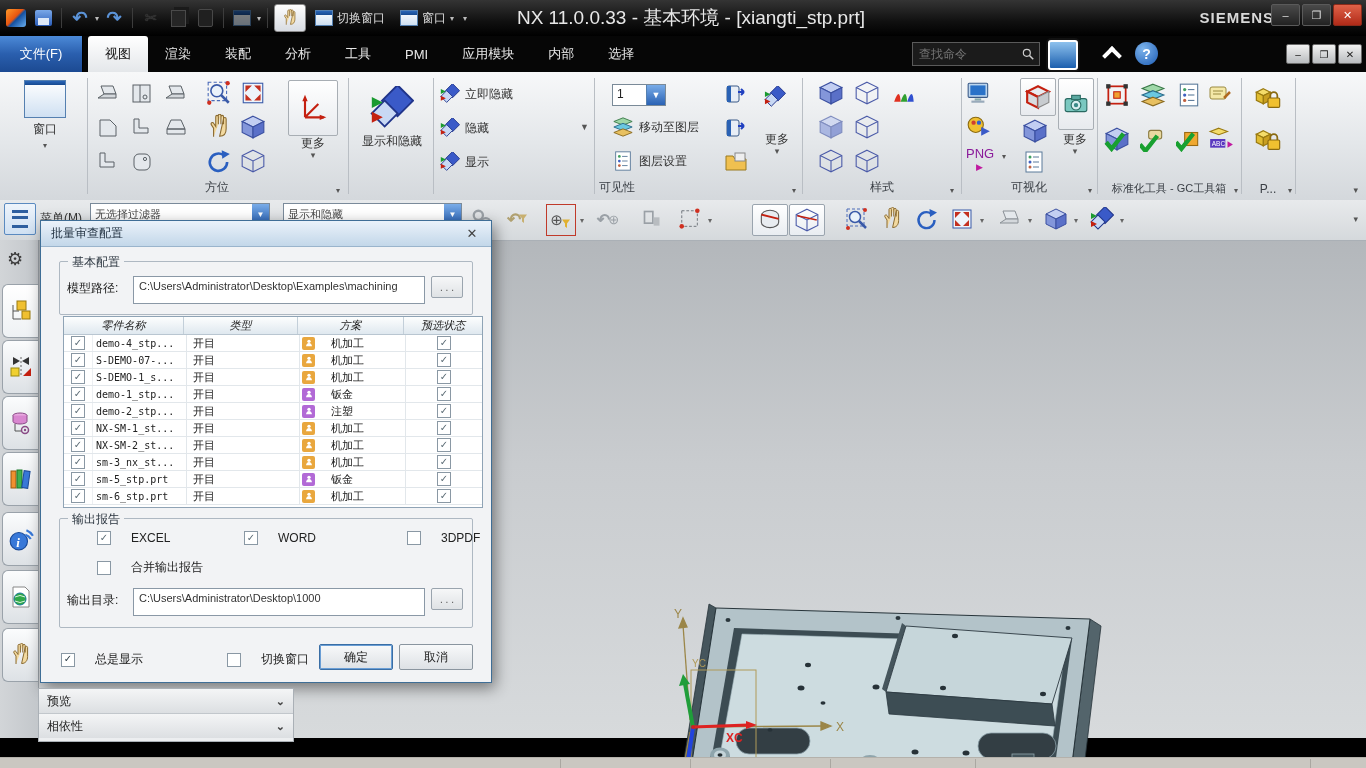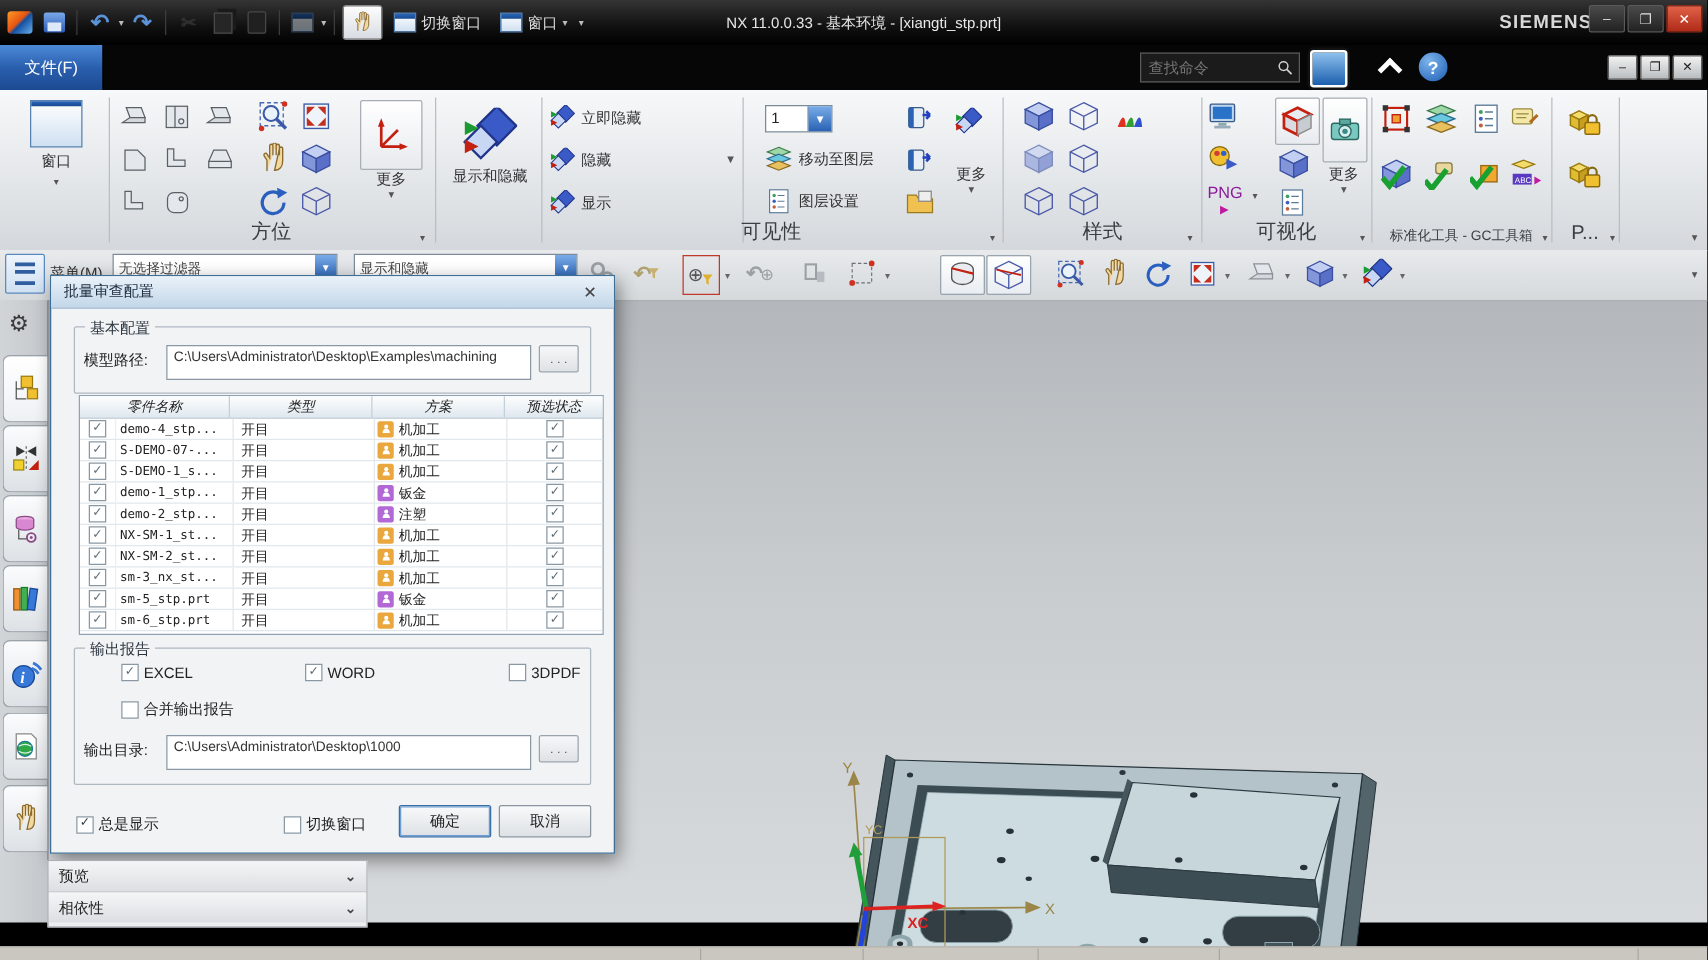--- a/index.html
+++ b/index.html
@@ -18,21 +18,21 @@
   .disk:after{content:"";position:absolute;left:3px;bottom:1px;width:11px;height:7px;background:#dde8f8;}
   .undo{color:#5b93d8;font-size:18px;font-weight:bold;line-height:1;}
   .darkglyph{color:#2e2e2e;text-shadow:0 0 1px #555;font-size:15px;}
   .sheet{width:13px;height:15px;background:#262626;border:1px solid #4a4a4a;box-shadow:3px -3px 0 #1a1a1a;}
   .clip{width:13px;height:16px;background:#202020;border:1px solid #484848;border-radius:2px;}
   .qbtn{height:26px;display:flex;align-items:center;gap:4px;padding:0 6px;border-radius:3px;color:#dcdcdc;font-size:12px;}
   .qbtn.raised{background:linear-gradient(#fdfdfd,#d8dce2);border:1px solid #8a8a8a;color:#333;}
   .winico{width:16px;height:14px;background:linear-gradient(#fff,#cfe0f2);border:1px solid #5580b0;position:relative;}
   .winico:before{content:"";position:absolute;left:0;top:0;right:0;height:4px;background:linear-gradient(#2a66b8,#174a90);}
   .title-text{position:absolute;left:16px;right:0;top:0;height:36px;display:flex;align-items:center;justify-content:center;
-    font-size:12px;color:#e8e8e8;pointer-events:none;}
+    font-size:19px;color:#e8e8e8;pointer-events:none;}
   .brand{position:absolute;right:92px;top:9px;font-size:15px;font-weight:bold;letter-spacing:1px;color:#d8d8d8;}
   .wbtns{position:absolute;right:4px;top:4px;display:flex;gap:2px;}
   .wb{width:27px;height:20px;border:1px solid #5a5a5a;border-radius:2px;background:linear-gradient(#4a4a4a,#222);
       color:#ddd;font-size:11px;display:flex;align-items:center;justify-content:center;}
   .wb.close{background:linear-gradient(#e06248,#b02a18);border-color:#8a2a1a;color:#fff;}
   
   .tabrow{position:absolute;left:0;top:36px;width:1366px;height:36px;background:#060606;}
   .filebtn{position:absolute;left:0;top:0;width:82px;height:36px;display:flex;align-items:center;justify-content:center;
     background:linear-gradient(#4c8ad8,#2a5fae 50%,#1c4a92);color:#fff;font-size:13px;border-right:1px solid #000;}
   .tabs{position:absolute;left:88px;top:0;height:36px;display:flex;}
@@ -49,21 +49,21 @@
   .helpbtn{position:absolute;right:208px;top:6px;width:23px;height:23px;border-radius:50%;
     background:radial-gradient(circle at 35% 30%,#7db4ec,#1d5cb4);color:#fff;font-weight:bold;font-size:14px;
     display:flex;align-items:center;justify-content:center;}
   .wbtns2{position:absolute;right:4px;top:8px;display:flex;gap:2px;}
   .wb2{width:22px;height:18px;border:1px solid #6a6a6a;border-radius:2px;background:linear-gradient(#f2f2f2,#b9bcbf);
     color:#222;font-size:10px;display:flex;align-items:center;justify-content:center;}
   
   .ribbon{position:absolute;left:0;top:72px;width:1366px;height:128px;
     background:linear-gradient(#f7f8f9,#e4e7ea 55%,#d4d8dc);border-bottom:1px solid #9aa0a6;}
   .grp{position:absolute;top:0;height:128px;}
-  .glabel{position:absolute;bottom:4px;left:0;right:0;text-align:center;font-size:16px;color:#3a3f45;white-space:nowrap;}
+  .glabel{position:absolute;bottom:4px;left:0;right:0;text-align:center;font-size:12px;color:#3a3f45;white-space:nowrap;}
   .gdd{position:absolute;bottom:5px;font-size:8px;color:#555;}
   .gdiv{position:absolute;top:6px;bottom:6px;width:1px;background:#b9bec4;}
   .bigbtn{position:absolute;display:flex;flex-direction:column;align-items:center;gap:3px;font-size:12px;color:#333;}
   .ic{display:inline-flex;align-items:center;justify-content:center;}
   .ic svg{display:block;}
   .outicon{color:#5a6166;}
   .ribtxtbtn{position:absolute;display:flex;align-items:center;gap:5px;font-size:12px;color:#333;white-space:nowrap;}
   .layercombo{position:absolute;width:52px;height:20px;background:#fff;border:1px solid #7a8a98;display:flex;}
   .layercombo .val{flex:1;font-size:12px;padding:2px 4px;color:#222;}
   .layercombo .dd{width:18px;background:linear-gradient(#79ace8,#2a62b4);color:#fff;font-size:9px;
@@ -113,32 +113,32 @@
     font-size:10px;color:#555;display:flex;align-items:center;justify-content:center;border-radius:2px;}
   
   .ptable{position:absolute;left:22px;top:95px;width:418px;height:190px;background:#fff;border:1px solid #8fa3b5;}
   .thead{display:flex;height:17px;background:linear-gradient(#fdfefe,#dfe8ef);border-bottom:1px solid #b9c6d1;
     font-size:11px;color:#222;font-style:italic;}
   .thead span{border-right:1px solid #c3cfd9;display:flex;align-items:center;justify-content:center;}
   .trow{display:flex;height:16px;border-bottom:1px solid #e2e7eb;font-size:11px;color:#222;align-items:center;}
   .c0{width:28px;justify-content:center;display:flex;align-items:center;border-right:1px solid #eceff2;height:100%;}
   .c1{width:90px;padding-left:3px;font-family:"DejaVu Sans Mono",monospace;font-size:10px;border-right:1px solid #e2e7eb;height:100%;display:flex;align-items:center;}
   .c2{width:106px;padding-left:6px;border-right:1px solid #e2e7eb;height:100%;display:flex;align-items:center;}
-  .c3{width:103px;padding-left:2px;border-right:1px solid #e2e7eb;height:100%;display:flex;align-items:center;gap:4px;}
+  .c3{width:103px;padding-left:2px;border-right:1px solid #e2e7eb;height:100%;display:flex;align-items:center;gap:16px;}
   .c4{flex:1;display:flex;align-items:center;justify-content:center;height:100%;}
   .h0{width:119px;}.h1{width:113px;}.h2{width:105px;}.h3{flex:1;border-right:none!important;}
   .cb{width:12px;height:12px;background:#fff;border:1px solid #8a98a4;display:inline-flex;align-items:center;justify-content:center;
     font-size:10px;color:#5a6a74;line-height:1;}
   .cb.on:after{content:"✓";margin-top:-1px;}
   .cb.dark.on:after{color:#2a3a44;}
   .sic{width:13px;height:13px;border-radius:2px;display:inline-flex;align-items:center;justify-content:center;
     color:#fff;font-size:9px;flex:none;}
   .sic.orange{background:#e9a73e;}
   .sic.purple{background:#b269d6;}
-  .chkrow{position:absolute;display:flex;align-items:center;gap:4px;font-size:12px;color:#222;}
+  .chkrow{position:absolute;display:flex;align-items:center;gap:20px;font-size:12px;color:#222;}
   .btn{position:absolute;width:72px;height:24px;display:flex;align-items:center;justify-content:center;font-size:12px;color:#222;
     background:linear-gradient(#f8f9fa,#dde1e5);border:1px solid #8a959f;border-radius:2px;}
   .btn.def{border:1px solid #3a6ea5;box-shadow:0 0 0 1px #6a9ed5 inset;}
   
   .panels{position:absolute;left:38px;top:688px;width:254px;height:52px;border:1px solid #aab0b6;background:#eceef0;}
   .pbar{height:24px;background:linear-gradient(#f4f5f6,#dcdfe2);border-bottom:1px solid #c2c7cc;
     display:flex;align-items:center;padding:0 8px;font-size:12px;color:#222;}
   .pbar .chev{margin-left:auto;font-size:11px;color:#444;font-weight:bold;}
   
   .statusbar{position:absolute;left:0;top:738px;width:1366px;height:19px;background:linear-gradient(#dddad4,#cfccc6);
@@ -336,20 +336,31 @@
     <div class="brand">SIEMENS</div>
     <div class="wbtns">
       <span class="wb">‒</span>
       <span class="wb">❐</span>
       <span class="wb close">✕</span>
     </div>
   </div>
 
   <div class="tabrow">
     <div class="filebtn">文件(F)</div>
+    <div class="tabs">
+      <span class="tab active">视图</span>
+      <span class="tab">渲染</span>
+      <span class="tab">装配</span>
+      <span class="tab">分析</span>
+      <span class="tab">工具</span>
+      <span class="tab">PMI</span>
+      <span class="tab">应用模块</span>
+      <span class="tab">内部</span>
+      <span class="tab">选择</span>
+    </div>
     <div class="findbox">
       <input placeholder="查找命令" style="">
       <svg width="14" height="14" viewBox="0 0 24 24">
         <circle cx="10" cy="10" r="6" fill="none" stroke="#cfcfcf" stroke-width="2"></circle>
         <line x1="14.5" y1="14.5" x2="21" y2="21" stroke="#cfcfcf" stroke-width="2.5"></line>
       </svg>
     </div>
     <div class="fullscr"></div>
     <div class="upchev"></div>
     <div class="helpbtn">?</div>

